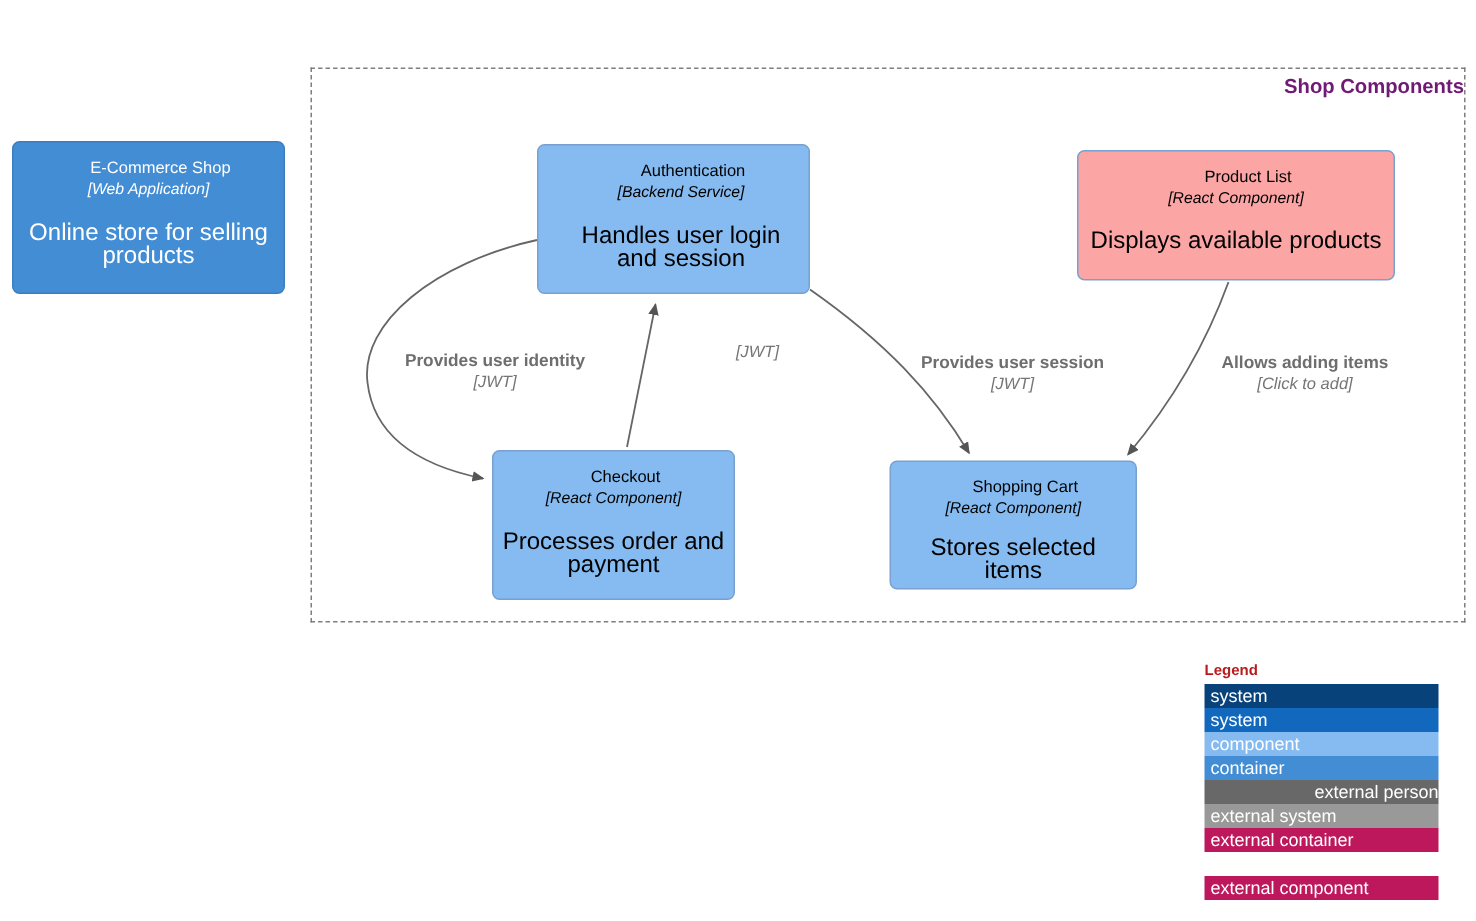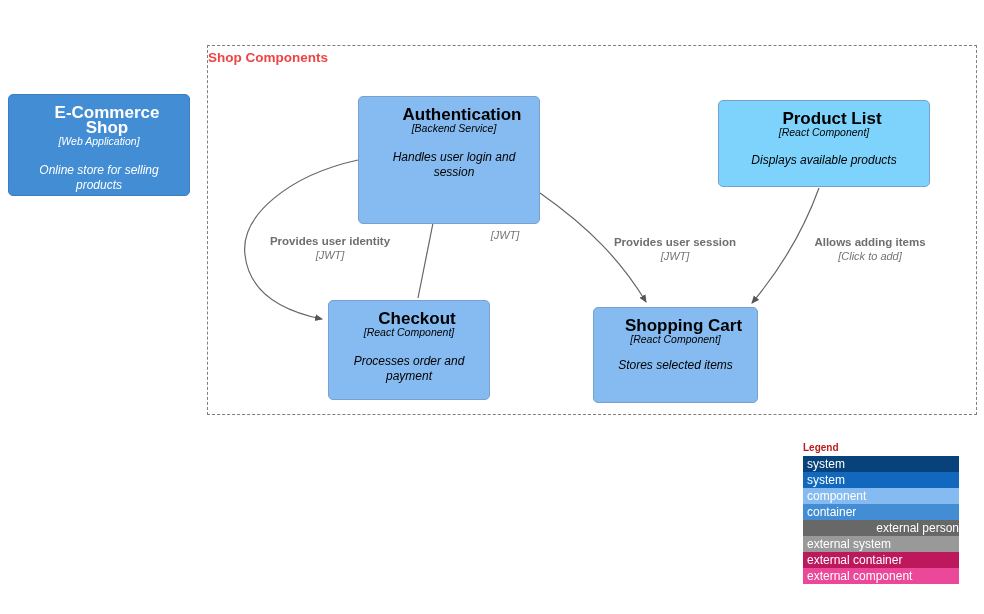--- a/index.html
+++ b/index.html
@@ -13,47 +13,47 @@
   .canvas { position: absolute; inset: 0; width: 984px; height: 614px; }
 
   
   .boundary {
     position: absolute;
     left: 207px; top: 45px; width: 770px; height: 370px;
     border: 1px dashed #7f7f7f;
   }
   .boundary-title {
     position: absolute; left: 0; top: 4px; width: 100%;
-    text-align: left; font-weight: bold; font-size: 13.5px; color: #ef4444;
+    text-align: right; font-weight: bold; font-size: 13.5px; color: #701a75;
   }
   .boundary-subtitle {
     position: absolute; left: 0; top: 21px; width: 100%;
     text-align: center; font-weight: bold; font-size: 10px; color: #3f3f3f;
   }
 
   
   .node {
     position: absolute;
     border-radius: 5px;
     text-align: center;
     display: flex; flex-direction: column; align-items: center;
     padding: 10px 6px 6px 6px;
   }
-  .node-title { font-weight: bold; font-size: 17px; line-height: 15px; margin-left: 16px; }
+  .node-title { font-weight: normal; font-size: 11px; line-height: 15px; margin-left: 16px; }
   .node-subtitle { font-style: italic; font-size: 10.5px; line-height: 13px; }
-  .node-desc { font-size: 12px; line-height: 15px; margin-top: 15px; font-style: italic; }
+  .node-desc { font-size: 16px; line-height: 15px; margin-top: 15px; }
 
   .node-person-style { color: #ffffff; border: 1px solid #3c7fc0; }
   .node-component-style { color: #000000; border: 1px solid #78a1cf; }
 
   #node-shop      { left: 8px;   top: 94px;  width: 182px; height: 102px; }
-  #node-auth      { left: 358px; top: 96px;  width: 182px; height: 128px; padding-left: 16px; }
+  #node-auth      { left: 358px; top: 96px;  width: 182px; height: 100px; padding-left: 16px; }
   #node-product   { left: 718px; top: 100px; width: 212px; height: 87px; }
   #node-checkout  { left: 328px; top: 300px; width: 162px; height: 100px; }
-  #node-cart      { left: 593px; top: 307px; width: 165px; height: 96px; }
+  #node-cart      { left: 593px; top: 307px; width: 165px; height: 86px; }
   #node-product .node-desc { margin-top: 14px; }
   #node-cart .node-desc { margin-top: 12px; }
 
   
   .edge-label {
     position: absolute;
     text-align: center;
     color: #6e6e6e;
     font-size: 11.5px; line-height: 14px;
   }
@@ -107,21 +107,21 @@
   <div class="boundary">
     <div class="boundary-title">Shop Components</div>
   </div>
 
   <div class="node node-component-style" id="node-auth" style="background-color: rgb(133, 187, 240);">
     <div class="node-title">Authentication</div>
     <div class="node-subtitle">[Backend Service]</div>
     <div class="node-desc">Handles user login and session</div>
   </div>
 
-  <div class="node node-component-style" id="node-product" style="background-color: #7dd3fc; text-align: right;">
+  <div class="node node-component-style" id="node-product" style="background-color: #fca5a5; text-align: right;">
     <div class="node-title">Product List</div>
     <div class="node-subtitle">[React Component]</div>
     <div class="node-desc">Displays available products</div>
   </div>
 
   <div class="node node-component-style" id="node-checkout" style="background-color: rgb(133, 187, 240);">
     <div class="node-title">Checkout</div>
     <div class="node-subtitle">[React Component]</div>
     <div class="node-desc">Processes order and payment</div>
   </div>
@@ -150,16 +150,16 @@
 
   <div class="legend">
     <div class="legend-title">Legend</div>
     <div class="legend-row" style="background-color: rgb(8, 66, 123);">system</div>
     <div class="legend-row" style="background-color: rgb(17, 104, 189);">system</div>
     <div class="legend-row" style="background-color: rgb(133, 187, 240);">component</div>
     <div class="legend-row" style="background-color: rgb(67, 141, 213);">container</div>
     <div class="legend-row" style="background-color: rgb(104, 104, 104); text-align: right;">external person</div>
     <div class="legend-row" style="background-color: rgb(153, 153, 153);">external system</div>
     <div class="legend-row" style="background-color: #be185d;">external container</div>
-    <div class="legend-row" style="background-color: #ec4899;">external component</div>
+    <div class="legend-row" style="background-color: #be185d; margin-top: 16px;">external component</div>
   </div>
 
 </div>
 
 </body></html>

